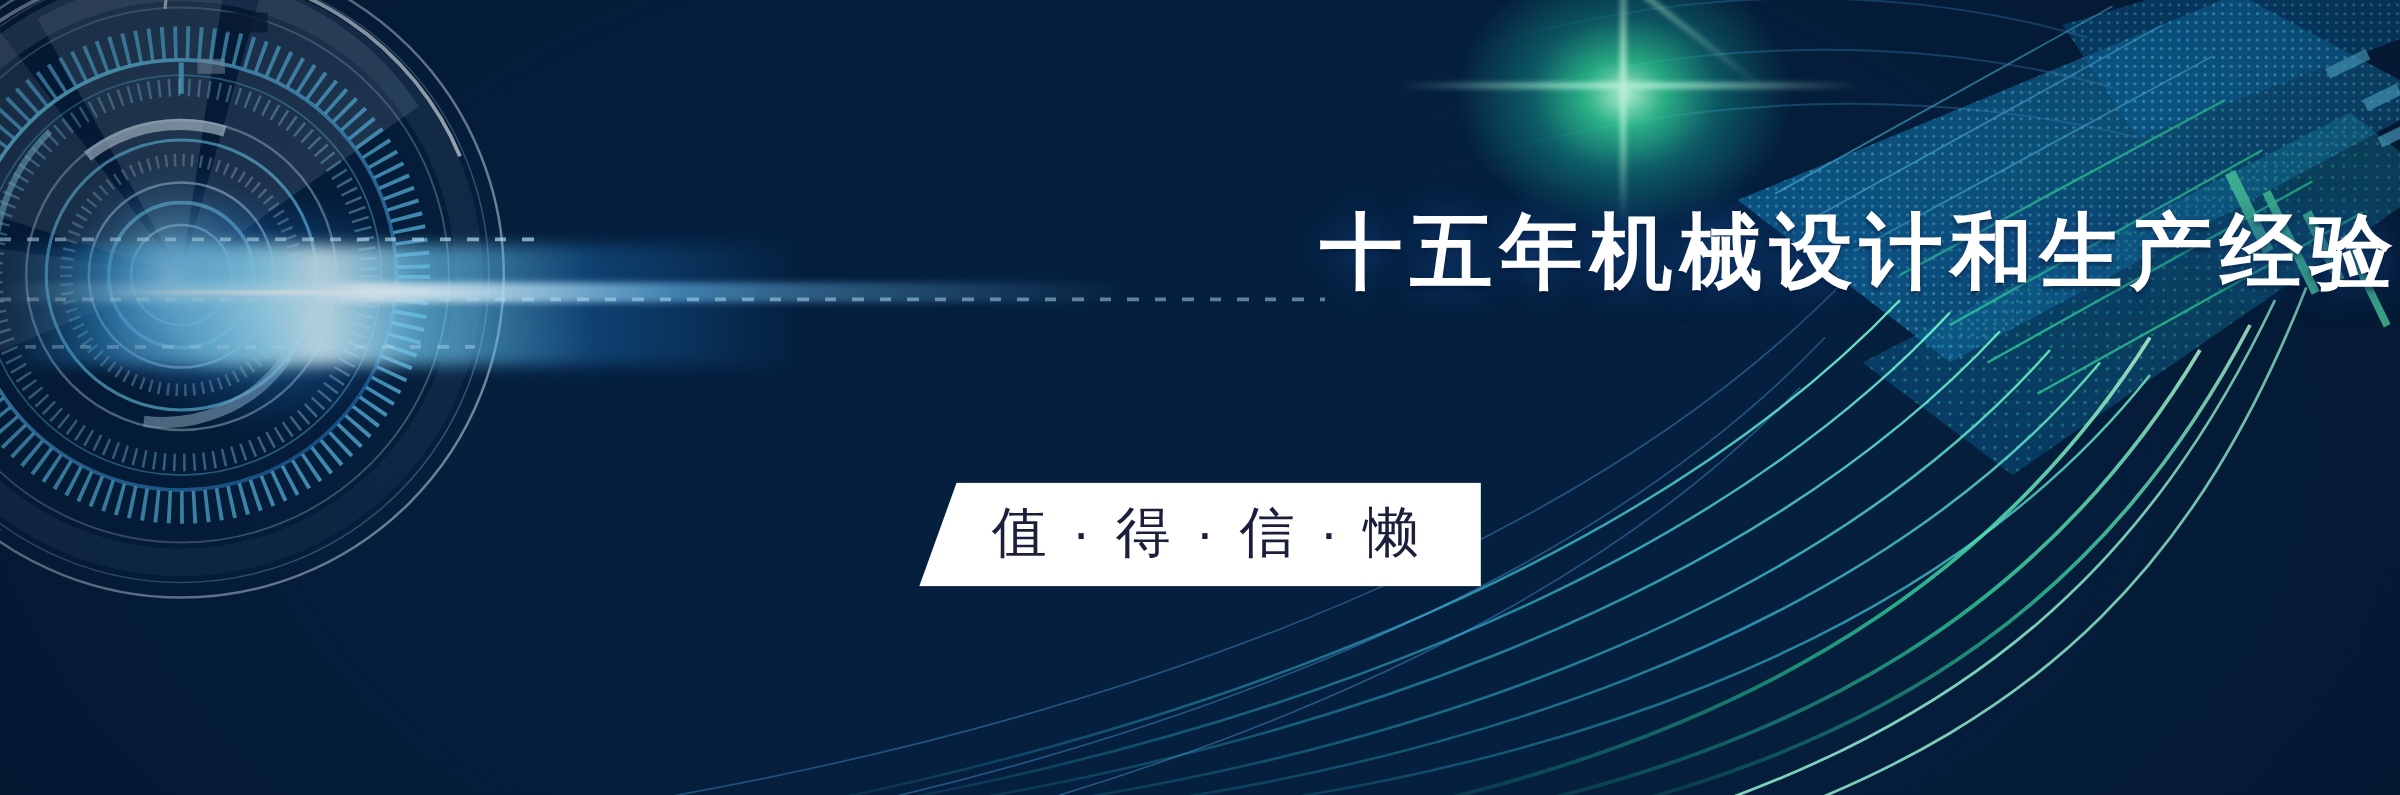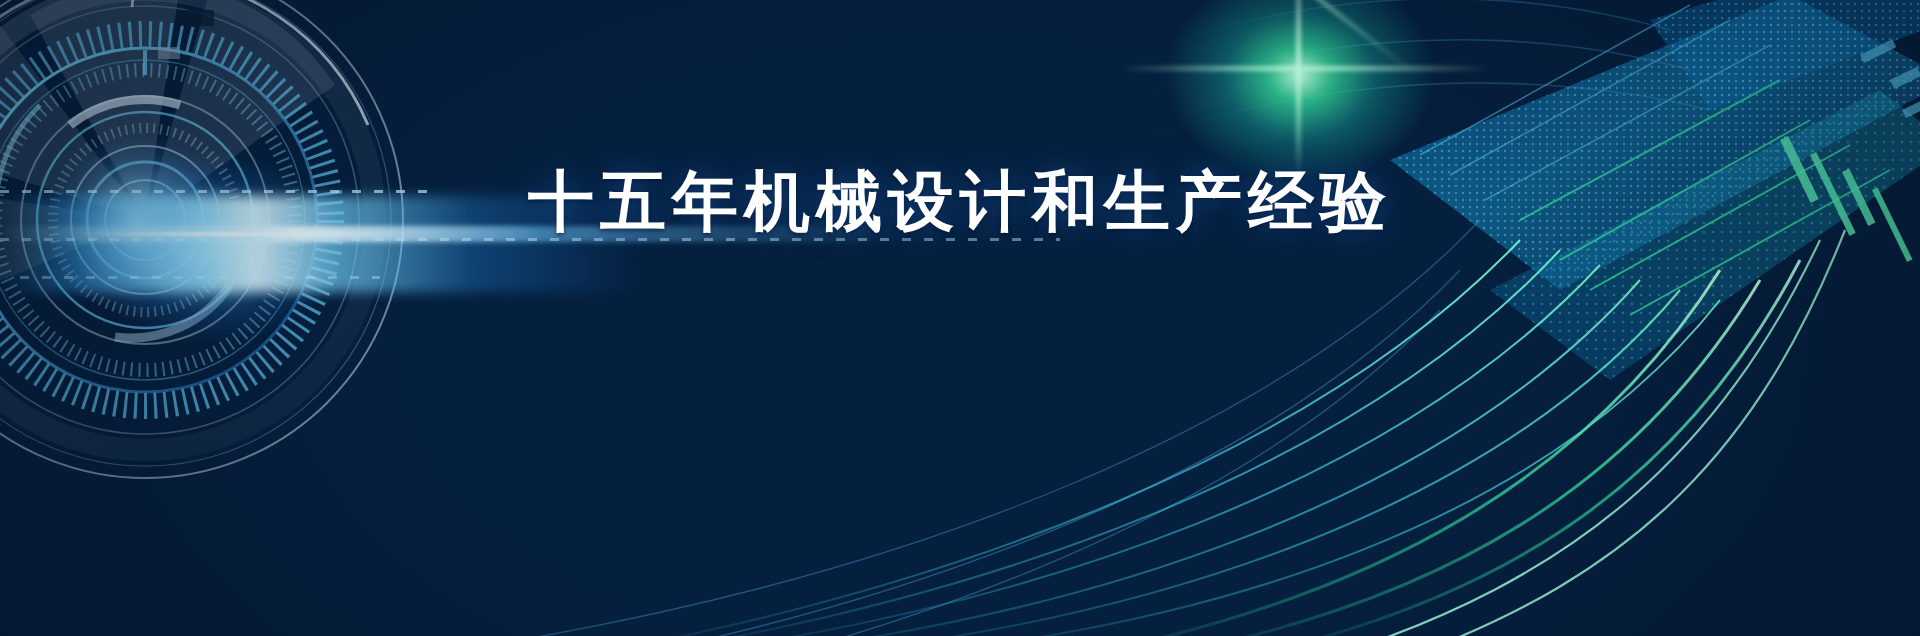--- a/index.html
+++ b/index.html
@@ -50,21 +50,21 @@
     filter:blur(3px);
   }
   .starspike{position:absolute;background:linear-gradient(90deg,rgba(120,255,200,0),rgba(190,255,225,.95),rgba(120,255,200,0));filter:blur(2px);}
 
   
   .streaks{position:absolute;left:760px;top:120px;width:1200px;height:540px;}
   .streaks svg{display:block;width:100%;height:100%;overflow:visible;}
 
   
   .headline{
-    position:absolute;left:0;right:0;top:168px;text-align:center;
+    position:absolute;left:0;right:0;top:168px;text-align:right;
     color:#ffffff;font-size:66px;font-weight:700;letter-spacing:6px;
     line-height:1;white-space:nowrap;
     text-shadow:0 0 26px rgba(20,70,140,.85),0 2px 4px rgba(0,10,30,.6);
   }
   .subwrap{position:absolute;left:0;right:0;top:386px;display:flex;justify-content:center;}
   .subbox{
     position:relative;background:#ffffff;
     padding:16px 46px 18px 58px;
     -webkit-clip-path:polygon(30px 0,100% 0,100% 100%,0 100%);
     clip-path:polygon(30px 0,100% 0,100% 100%,0 100%);
@@ -270,14 +270,19 @@
         <path d="M-260 560 C140 495 500 360 700 150"></path>
         <path d="M-280 600 C120 535 480 400 680 190"></path>
       </g>
     </svg>
   </div>
 
   <div class="vignette"></div>
 
   <div class="headline">十五年机械设计和生产经验</div>
 
+  <div class="subwrap">
+    <div class="subbox">
+      <div class="subtext">值 · 得 · 信 · 懒</div>
+    </div>
+  </div>
 
 </div>
 
 </body></html>

